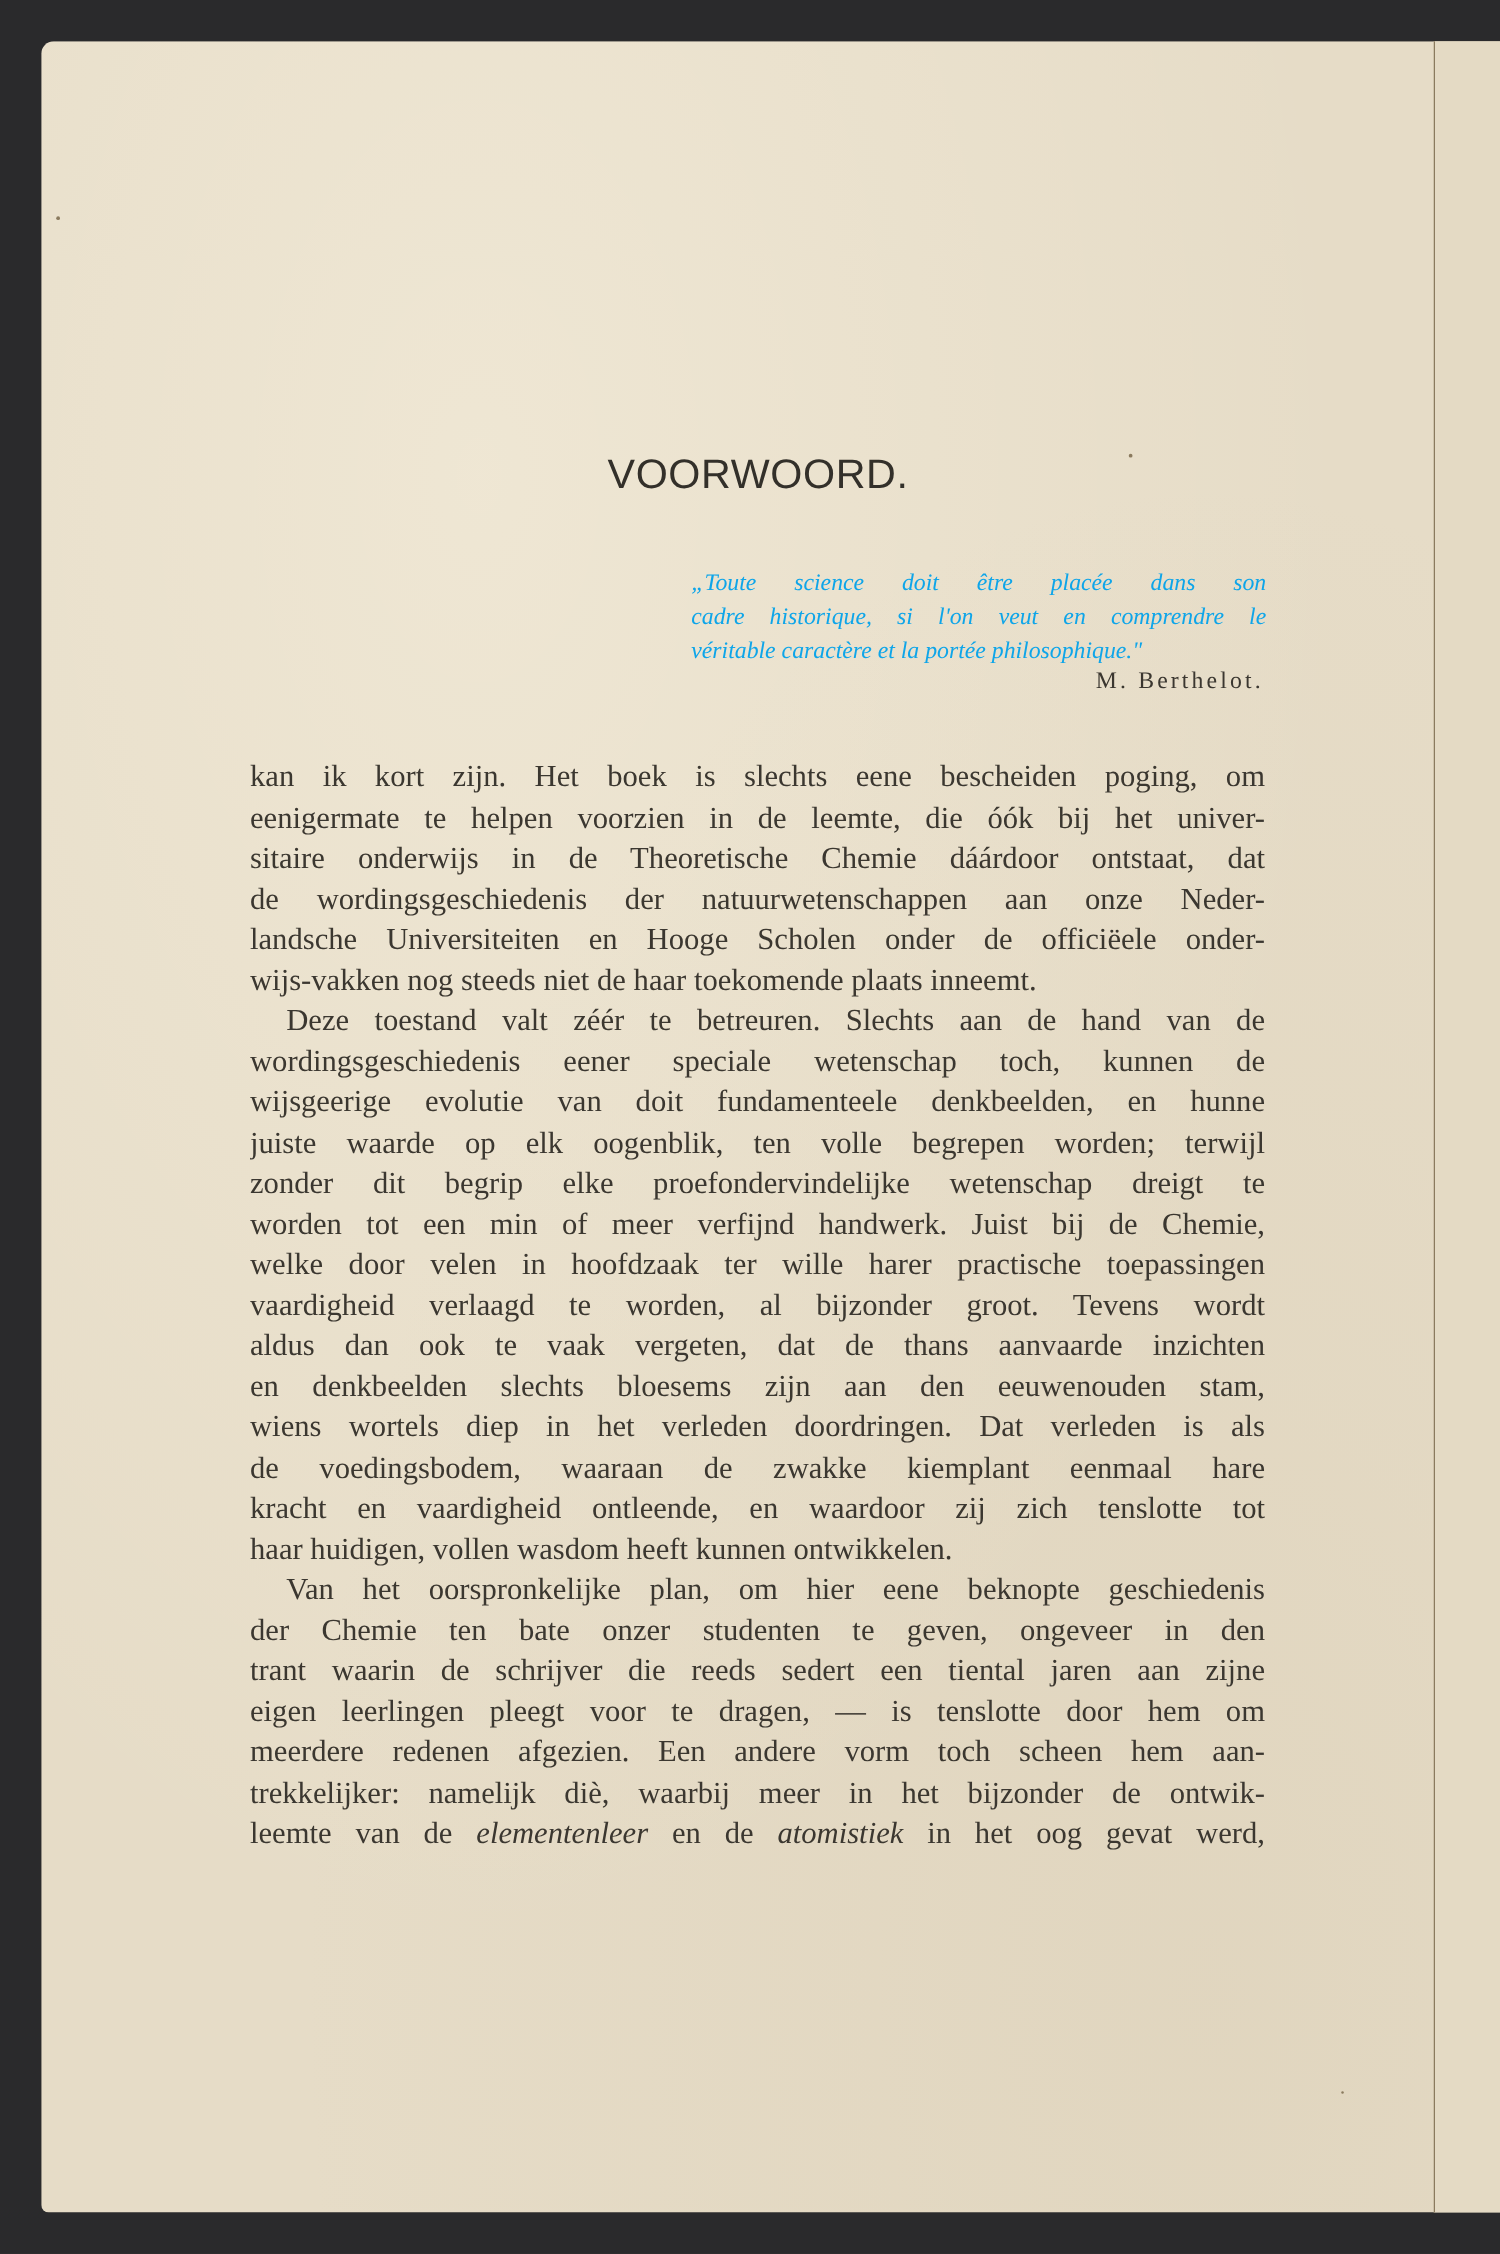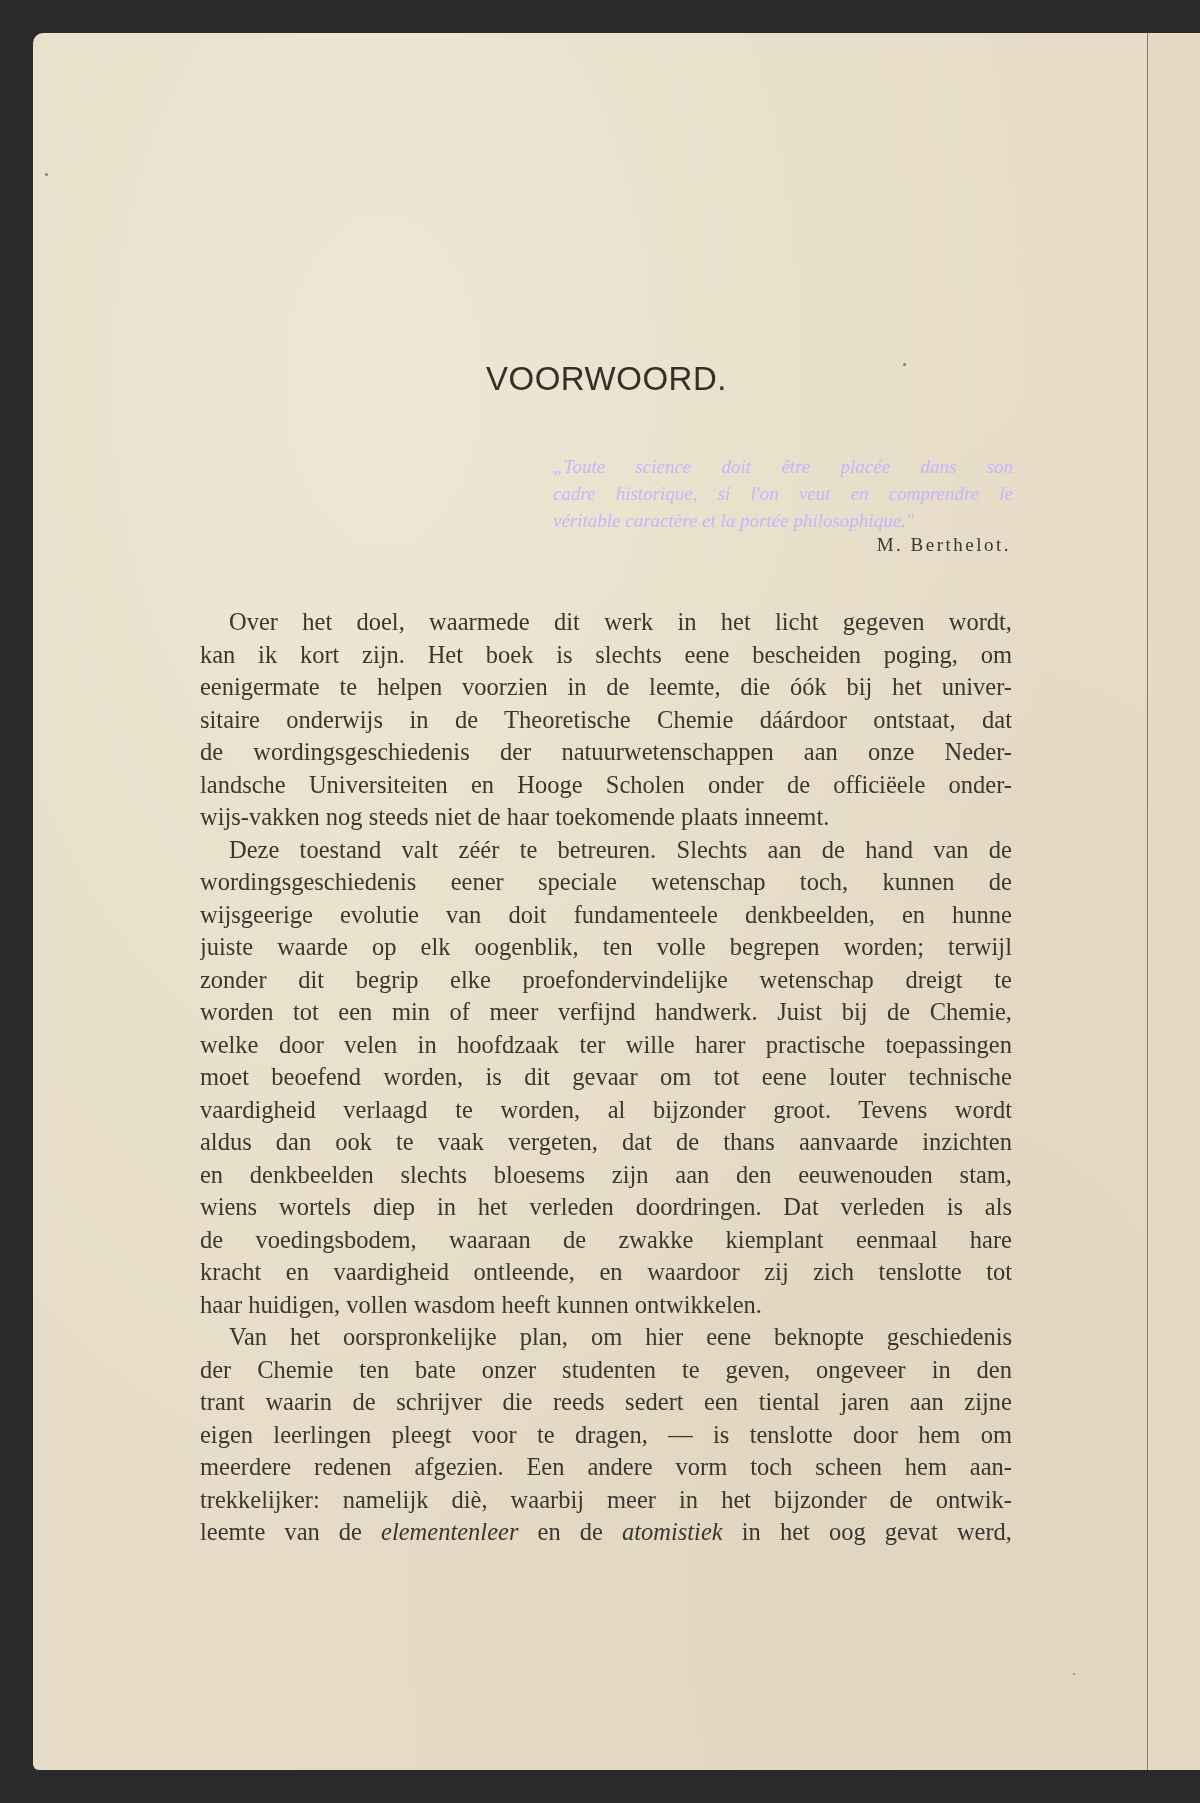--- a/index.html
+++ b/index.html
@@ -60,21 +60,21 @@
     .epigraph {
       position: absolute;
       left: 353px;
       top: 93px;
       width: 460px;
       font-style: italic;
       font-size: 19px;
       line-height: 27px;
       text-align: justify;
       text-align-last: left;
-      color: #c4b5fd;
+      color: #0ea5e9;
     }
     .epigraph .line {
       display: block;
       text-align: justify;
       text-align-last: justify;
     }
     .epigraph .line.last {
       text-align-last: left;
     }
     .attribution {
@@ -132,38 +132,36 @@
     <div class="epigraph">
       <span class="line">„Toute science doit être placée dans son</span>
       <span class="line">cadre historique, si l'on veut en comprendre le</span>
       <span class="line last">véritable caractère et la portée philosophique."</span>
     </div>
     <div class="attribution">M. Berthelot.</div>
 
     <div class="body-text">
 
       <div>
-        <span class="line indent">Over het doel, waarmede dit werk in het licht gegeven wordt,</span>
         <span class="line">kan ik kort zijn. Het boek is slechts eene bescheiden poging, om</span>
         <span class="line">eenigermate te helpen voorzien in de leemte, die óók bij het univer-</span>
         <span class="line">sitaire onderwijs in de Theoretische Chemie dáárdoor ontstaat, dat</span>
         <span class="line">de wordingsgeschiedenis der natuurwetenschappen aan onze Neder-</span>
         <span class="line">landsche Universiteiten en Hooge Scholen onder de officiëele onder-</span>
         <span class="line end">wijs-vakken nog steeds niet de haar toekomende plaats inneemt.</span>
       </div>
 
       <div>
         <span class="line indent">Deze toestand valt zéér te betreuren. Slechts aan de hand van de</span>
         <span class="line">wordingsgeschiedenis eener speciale wetenschap toch, kunnen de</span>
         <span class="line">wijsgeerige evolutie van doit fundamenteele denkbeelden, en hunne</span>
         <span class="line">juiste waarde op elk oogenblik, ten volle begrepen worden; terwijl</span>
         <span class="line">zonder dit begrip elke proefondervindelijke wetenschap dreigt te</span>
         <span class="line">worden tot een min of meer verfijnd handwerk. Juist bij de Chemie,</span>
         <span class="line">welke door velen in hoofdzaak ter wille harer practische toepassingen</span>
-        <span class="line">moet beoefend worden, is dit gevaar om tot eene louter technische</span>
         <span class="line">vaardigheid verlaagd te worden, al bijzonder groot. Tevens wordt</span>
         <span class="line">aldus dan ook te vaak vergeten, dat de thans aanvaarde inzichten</span>
         <span class="line">en denkbeelden slechts bloesems zijn aan den eeuwenouden stam,</span>
         <span class="line">wiens wortels diep in het verleden doordringen. Dat verleden is als</span>
         <span class="line">de voedingsbodem, waaraan de zwakke kiemplant eenmaal hare</span>
         <span class="line">kracht en vaardigheid ontleende, en waardoor zij zich tenslotte tot</span>
         <span class="line end">haar huidigen, vollen wasdom heeft kunnen ontwikkelen.</span>
       </div>
 
       <div>

